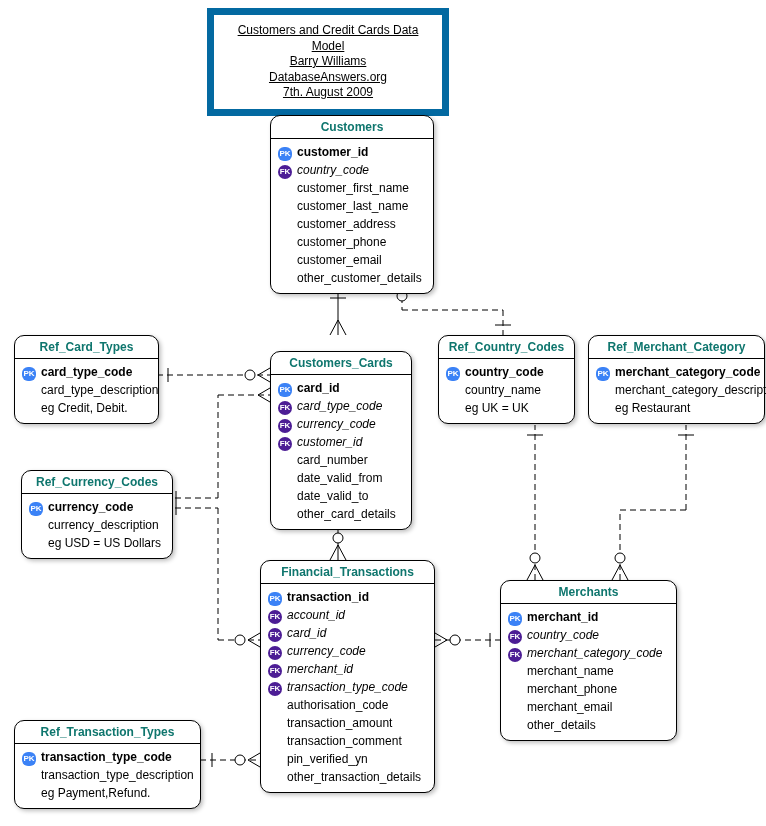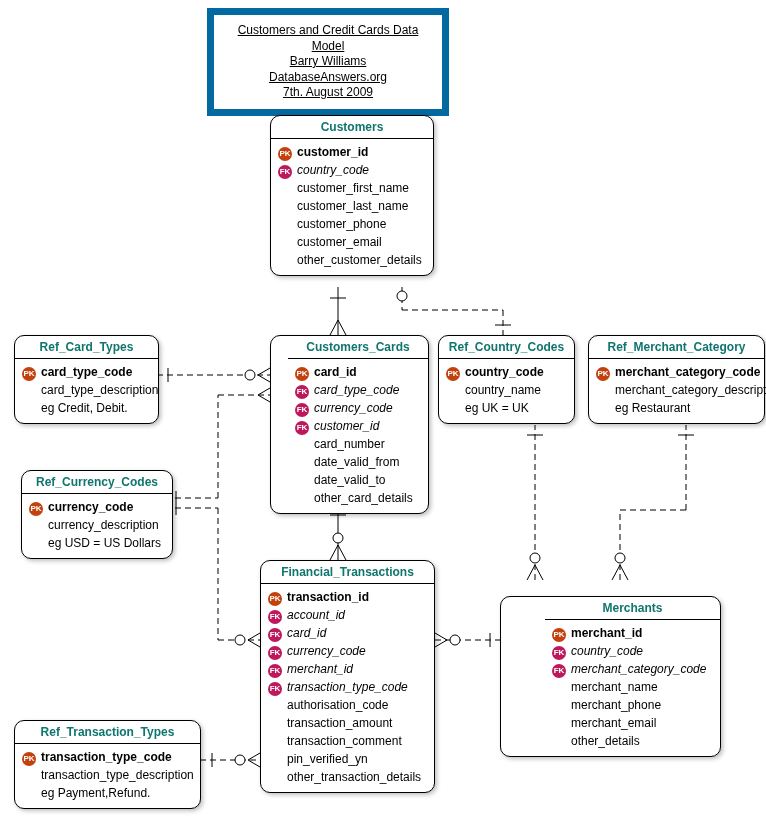--- a/index.html
+++ b/index.html
@@ -61,22 +61,22 @@
     display: inline-block;
     width: 14px;
     height: 14px;
     border-radius: 50%;
     font-size: 8px;
     font-weight: bold;
     line-height: 14px;
     text-align: center;
     color: #fff;
   }
-  .attr .keycol .pk { background: #c2410c; }
-  .attr .keycol .fk { background: #be185d; }
+  .attr .keycol .pk { background: #3b82f6; border-radius: 6px; }
+  .attr .keycol .fk { background: #4c1d95; }
   .attr .aname { padding-left: 2px; }
   .attr.pk .aname { font-weight: bold; }
   .attr.fk .aname { font-style: italic; }
   .lines {
     position: absolute;
     left: 0; top: 0;
     width: 766px;
     height: 826px;
     pointer-events: none;
   }
@@ -194,34 +194,38 @@
         <div class="attr">
           <span class="keycol"></span>
           <span class="aname">customer_first_name</span>
         </div>
         <div class="attr">
           <span class="keycol"></span>
           <span class="aname">customer_last_name</span>
         </div>
         <div class="attr">
           <span class="keycol"></span>
+          <span class="aname">customer_address</span>
+        </div>
+        <div class="attr">
+          <span class="keycol"></span>
           <span class="aname">customer_phone</span>
         </div>
         <div class="attr">
           <span class="keycol"></span>
           <span class="aname">customer_email</span>
         </div>
         <div class="attr">
           <span class="keycol"></span>
           <span class="aname">other_customer_details</span>
         </div>
       </div>
   </div>
 
-  <div class="entity" id="ent-customers-cards" style="left:270px; top:335px; width:140px;padding-left:17px;">
+  <div class="entity" id="ent-customers-cards" style="left:270px; top:351px; width:140px;">
     <div class="ename">Customers_Cards</div>
     <div class="attrs">
         <div class="attr pk">
           <span class="keycol"><span class="pk">PK</span></span>
           <span class="aname">card_id</span>
         </div>
         <div class="attr fk">
           <span class="keycol"><span class="fk">FK</span></span>
           <span class="aname">card_type_code</span>
         </div>
@@ -367,21 +371,21 @@
           <span class="keycol"></span>
           <span class="aname">pin_verified_yn</span>
         </div>
         <div class="attr">
           <span class="keycol"></span>
           <span class="aname">other_transaction_details</span>
         </div>
       </div>
   </div>
 
-  <div class="entity" id="ent-merchants" style="left:500px; top:596px; width:175px;padding-left:44px;">
+  <div class="entity" id="ent-merchants" style="left:500px; top:580px; width:175px;">
     <div class="ename">Merchants</div>
     <div class="attrs">
         <div class="attr pk">
           <span class="keycol"><span class="pk">PK</span></span>
           <span class="aname">merchant_id</span>
         </div>
         <div class="attr fk">
           <span class="keycol"><span class="fk">FK</span></span>
           <span class="aname">country_code</span>
         </div>

